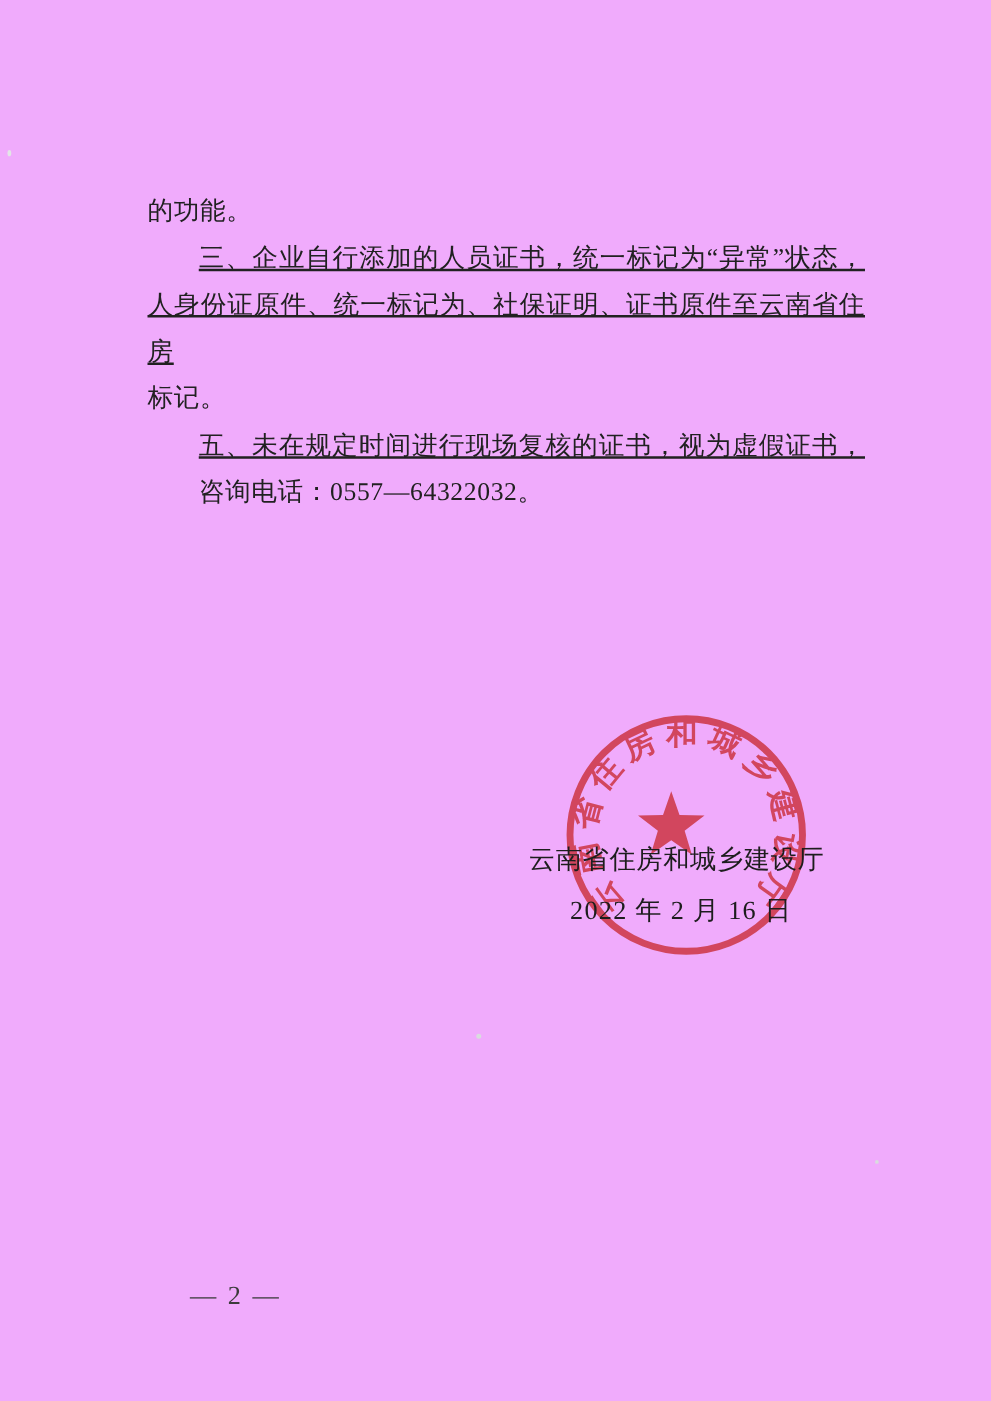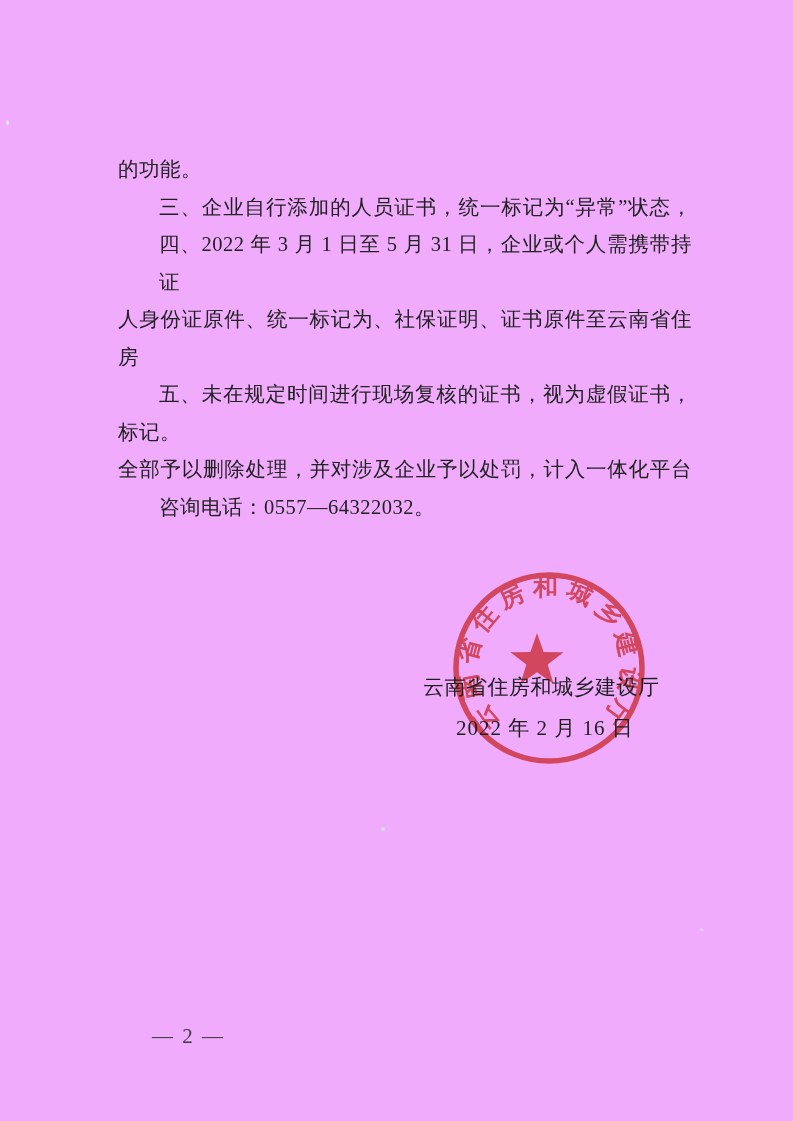--- a/index.html
+++ b/index.html
@@ -30,20 +30,21 @@
     letter-spacing: 0.5px;
     white-space: nowrap;
     color: #212121;
   }
   .line.indent { padding-left: 41px; }
   .line.stretch {
     white-space: normal;
     text-align: justify;
     text-align-last: justify;
     text-justify: inter-character;
+    text-decoration: underline;
   }
   
   .issuer {
     position: absolute;
     left: 423px;
     top: 673px;
     font-size: 21px;
     letter-spacing: 0.5px;
     z-index: 3;
     color: #1d1d1d;
@@ -95,25 +96,23 @@
   .speck.s3 { left: 6px;  top: 120px; width: 3px; height: 5px; background:#e3e5e7; }
 </style>
 </head>
 <body>
 
 <div class="page">
 
   <main class="body-text">
     <p class="line">的功能。</p>
     <p class="line indent stretch">三、企业自行添加的人员证书，统一标记为“异常”状态，</p>
-    <p class="line indent stretch">四、2022 年 3 月 1 日至 5 月 31 日，企业或个人需携带持证</p>
     <p class="line stretch">人身份证原件、统一标记为、社保证明、证书原件至云南省住房</p>
+    <p class="line">标记。</p>
     <p class="line indent stretch">五、未在规定时间进行现场复核的证书，视为虚假证书，</p>
-    <p class="line">标记。</p>
-    <p class="line stretch">全部予以删除处理，并对涉及企业予以处罚，计入一体化平台</p>
     <p class="line indent">咨询电话：0557—64322032。</p>
   </main>
 
   <div class="issuer">云南省住房和城乡建设厅</div>
   <div class="issue-date">2022 年 2 月 16 日</div>
 
   <div class="seal">
     <svg viewBox="-100 -100 200 200" width="200" height="200" xmlns="http://www.w3.org/2000/svg">
       <circle cx="0" cy="0" r="93" fill="none" stroke="#d8473c" stroke-width="5.5"></circle>
       <polygon transform="translate(-12,-7)" points="0,-28 6.6,-9.1 26.6,-8.7 10.7,3.5 16.5,22.7 0,11.2 -16.5,22.7 -10.7,3.5 -26.6,-8.7 -6.6,-9.1" fill="#d8473c"></polygon>

